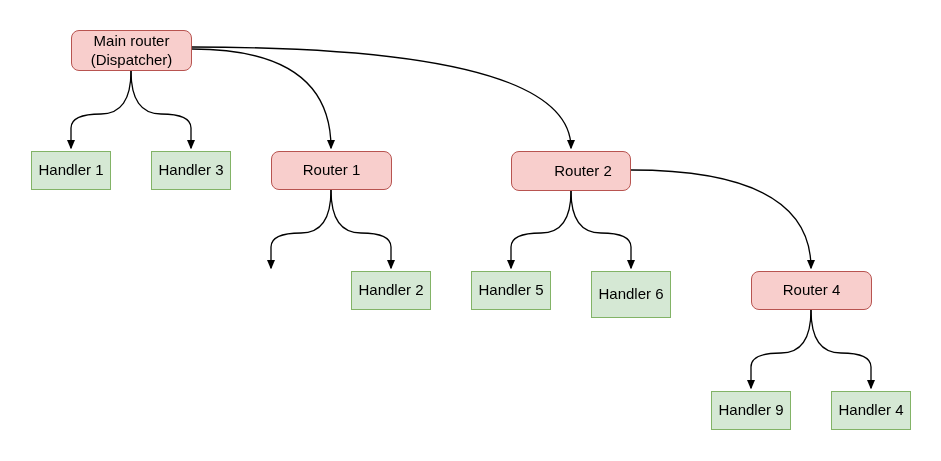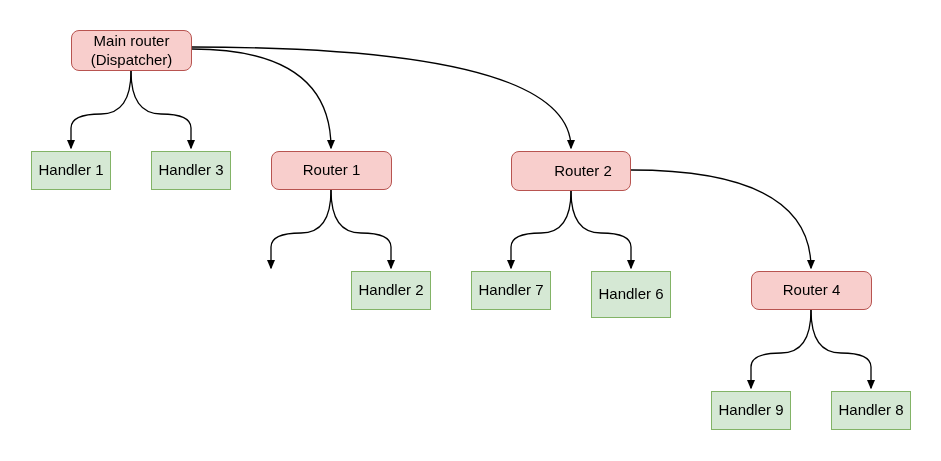--- a/index.html
+++ b/index.html
@@ -92,27 +92,27 @@
     <div class="node router" style="left: 271px; top: 151px; width: 121px; height: 39px;">
       <span class="node-label">Router 1</span>
     </div>
     <div class="node router" style="left: 511px; top: 151px; width: 120px; height: 40px; padding-left: 24px;">
       <span class="node-label">Router 2</span>
     </div>
     <div class="node handler" style="left: 351px; top: 271px; width: 80px; height: 39px;">
       <span class="node-label">Handler 2</span>
     </div>
     <div class="node handler" style="left: 471px; top: 271px; width: 80px; height: 39px;">
-      <span class="node-label">Handler 7</span>
+      <span class="node-label">Handler 5</span>
     </div>
     <div class="node handler" style="left: 591px; top: 271px; width: 80px; height: 47px;">
       <span class="node-label">Handler 6</span>
     </div>
     <div class="node router" style="left: 751px; top: 271px; width: 121px; height: 39px;">
       <span class="node-label">Router 4</span>
     </div>
     <div class="node handler" style="left: 711px; top: 391px; width: 80px; height: 39px;">
       <span class="node-label">Handler 9</span>
     </div>
     <div class="node handler" style="left: 831px; top: 391px; width: 80px; height: 39px;">
-      <span class="node-label">Handler 8</span>
+      <span class="node-label">Handler 4</span>
     </div>
   </div>
 
 </body></html>

